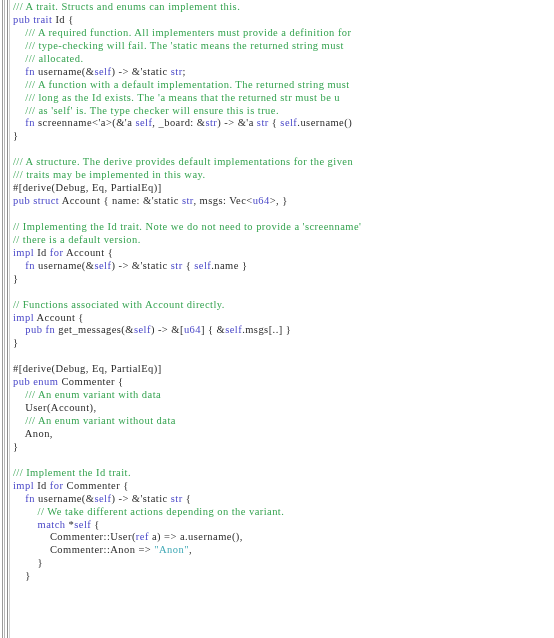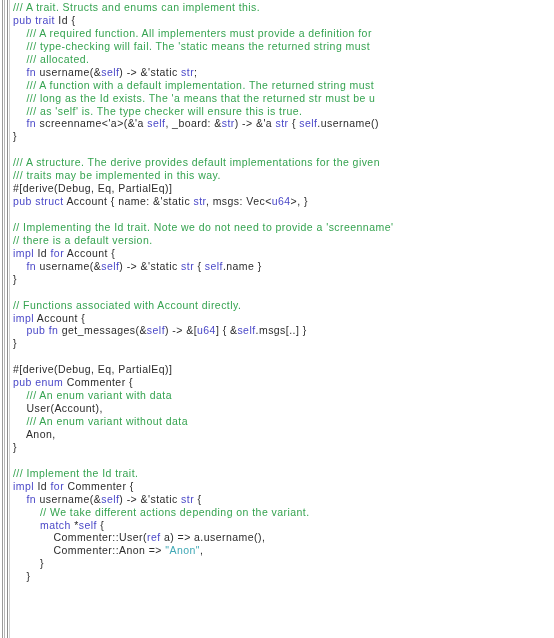--- a/index.html
+++ b/index.html
@@ -6,21 +6,21 @@
     margin: 0;
     padding: 0;
     background: #ffffff;
   }
   #viewer {
     position: relative;
     width: 554px;
     height: 638px;
     background: #ffffff;
     overflow: hidden;
-    font-family: Liberation Sans, sans-serif;
+    font-family: Liberation Serif, serif;
   }
   
   #gutter {
     position: absolute;
     left: 0;
     top: 0;
     width: 13px;
     height: 638px;
     background: #ffffff;
   }

